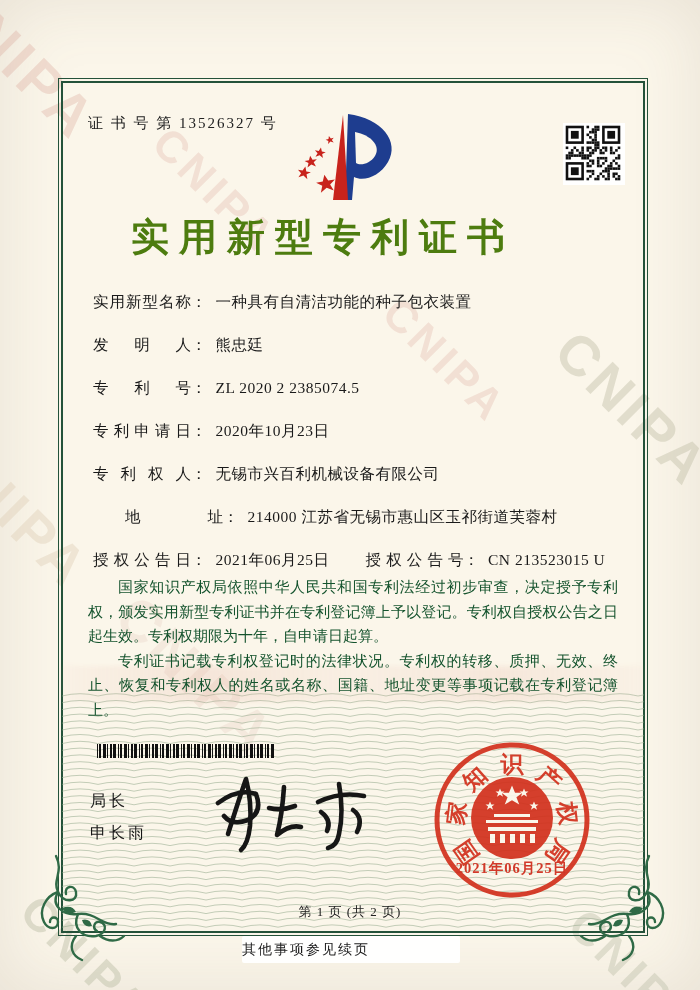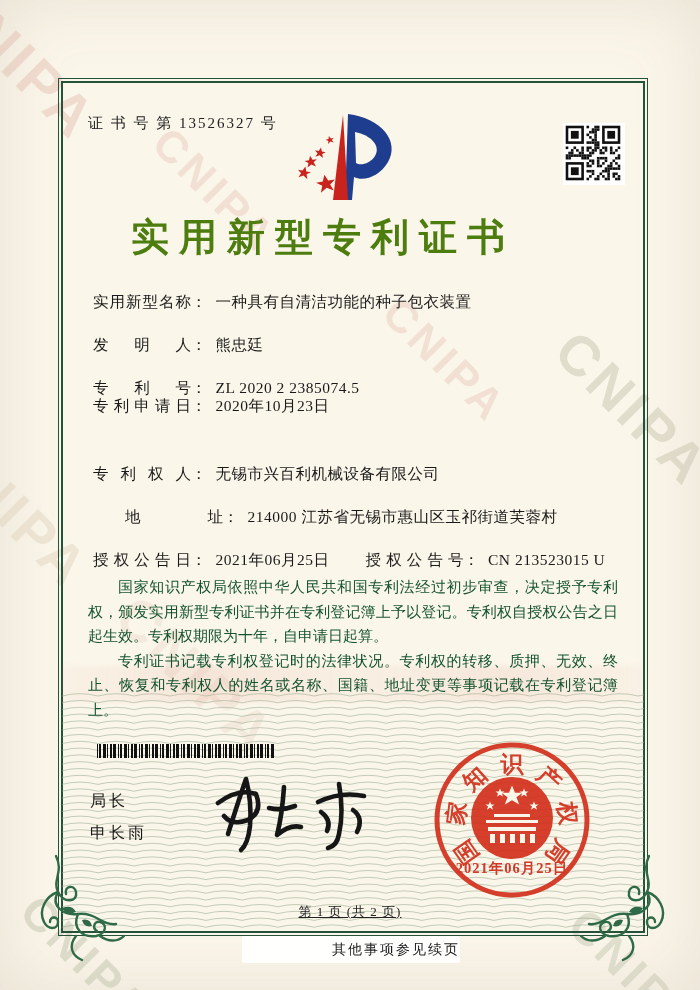--- a/index.html
+++ b/index.html
@@ -22,23 +22,23 @@
   .frow{left:93px;width:540px;height:24px;font-size:15.5px;color:#1a1a1a;white-space:nowrap;}
   .flabel{display:inline-block;width:98px;text-align:justify;text-align-last:justify;}
   .fcolon{display:inline-block;}
   .fvalue{margin-left:9px;letter-spacing:.5px;}
   .pair2{margin-left:36px;}
   .paras{left:88px;top:575px;width:530px;font-size:15px;line-height:24.5px;
          text-align:justify;color:#14532d;}
   .paras p{margin:0;text-indent:2em;}
   .signer{left:90px;font-size:16px;letter-spacing:3px;color:#161616;}
   .pageinfo{left:0;width:700px;top:903px;text-align:center;font-size:13px;
-            letter-spacing:1px;color:#222;text-decoration:underline;}
+            letter-spacing:1px;color:#222;}
   .footnote{left:242px;top:936px;width:218px;height:27px;line-height:27px;
-            background:rgba(255,255,255,.95);text-align:right;font-size:14px;
+            background:rgba(255,255,255,.95);text-align:left;font-size:14px;
             letter-spacing:2px;color:#1b1b1b;border-radius:2px;}
   .latent{left:62px;top:666px;width:582px;height:36px;
           background:linear-gradient(90deg,rgba(228,168,152,.05),rgba(228,168,152,.2),rgba(228,168,152,.08),rgba(228,168,152,.18),rgba(228,168,152,.05));
           filter:blur(2px);}
   svg{display:block;}
 </style>
 </head>
 <body>
 
 <div class="page">
@@ -254,21 +254,21 @@
 
   <div class="abs frow" style="top:292px;">
     <span class="flabel">实用新型名称</span><span class="fcolon">：</span><span class="fvalue">一种具有自清洁功能的种子包衣装置</span>
   </div>
   <div class="abs frow" style="top:335px;">
     <span class="flabel">发明人</span><span class="fcolon">：</span><span class="fvalue">熊忠廷</span>
   </div>
   <div class="abs frow" style="top:378px;">
     <span class="flabel">专利号</span><span class="fcolon">：</span><span class="fvalue">ZL 2020 2 2385074.5</span>
   </div>
-  <div class="abs frow" style="top:396px;">
+  <div class="abs frow" style="top:421px;">
     <span class="flabel">专利申请日</span><span class="fcolon">：</span><span class="fvalue">2020年10月23日</span>
   </div>
   <div class="abs frow" style="top:464px;">
     <span class="flabel">专利权人</span><span class="fcolon">：</span><span class="fvalue">无锡市兴百利机械设备有限公司</span>
   </div>
   <div class="abs frow" style="top:507px;margin-left:32px;">
     <span class="flabel">地址</span><span class="fcolon">：</span><span class="fvalue">214000 江苏省无锡市惠山区玉祁街道芙蓉村</span>
   </div>
   <div class="abs frow" style="top:550px;">
     <span class="flabel">授权公告日</span><span class="fcolon">：</span><span class="fvalue">2021年06月25日</span><span class="pair2"><span class="flabel">授权公告号</span><span class="fcolon">：</span><span class="fvalue">CN 213523015 U</span></span>

